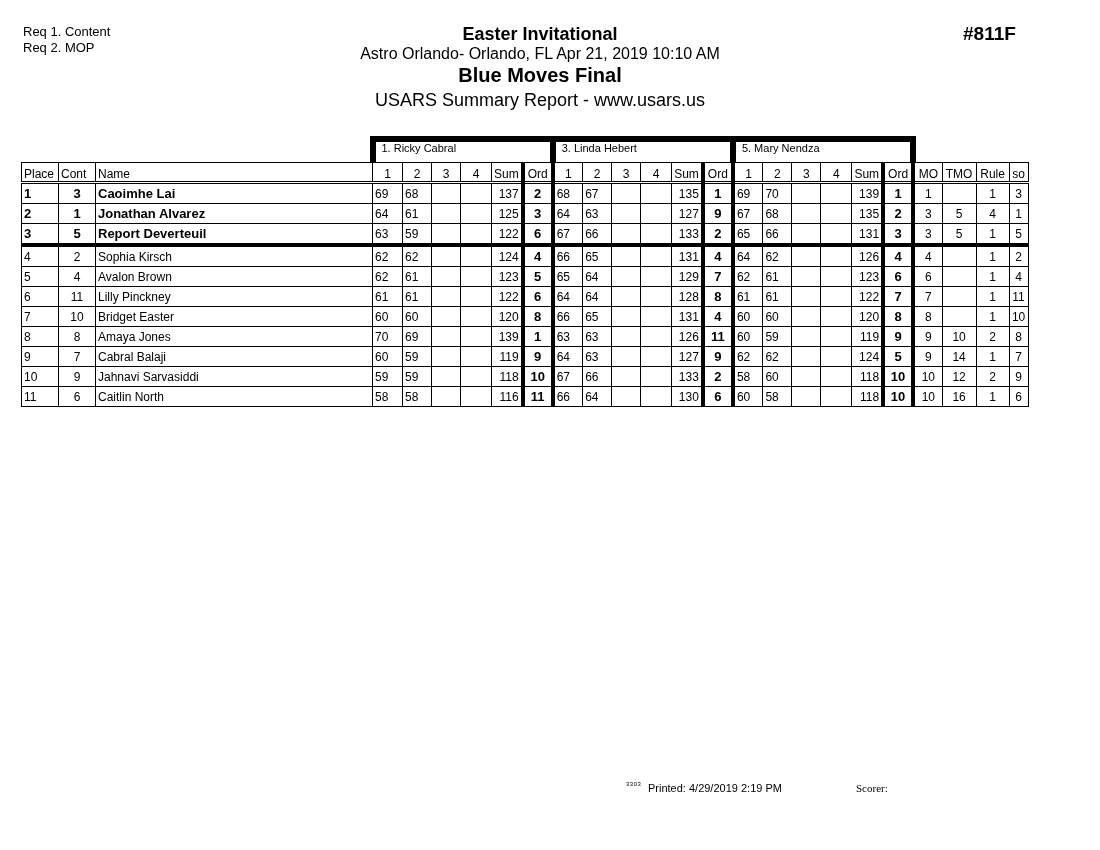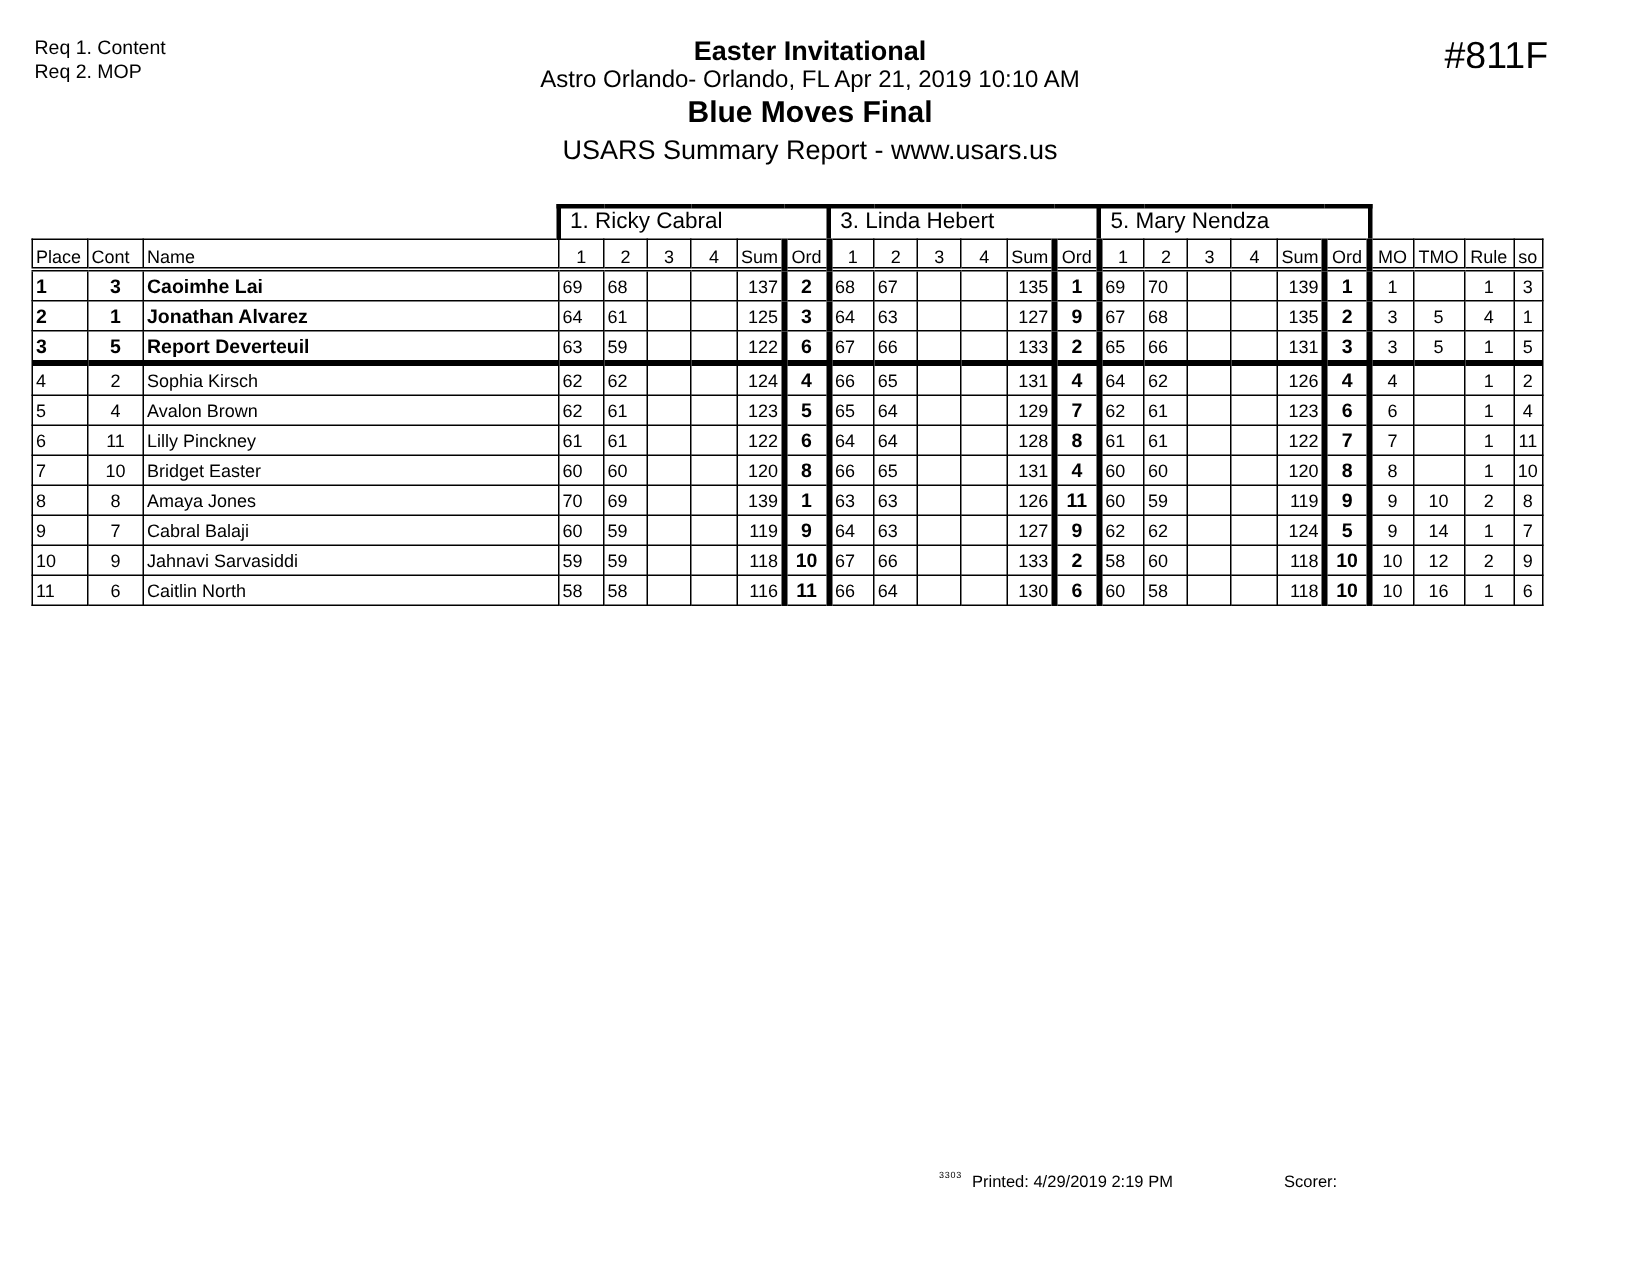--- a/index.html
+++ b/index.html
@@ -5,29 +5,29 @@
   html, body { margin:0; padding:0; background:#ffffff; }
   body { width:1100px; height:850px; position:relative; overflow:hidden;
          font-family:"Liberation Sans", sans-serif; color:#000; }
   .req { position:absolute; left:23px; font-size:13px; line-height:14px; }
   .req1 { top:25px; } .req2 { top:41px; }
   .center { position:absolute; left:0; width:1100px; text-align:center; }
   .t1 { top:24px; left:-10px; font-size:18px; font-weight:bold; }
   .t2 { top:45px; left:-10px; font-size:16px; }
   .t3 { top:64px; left:-10px; font-size:20px; font-weight:bold; }
   .t4 { top:90px; left:-10px; font-size:18px; }
-  .num { position:absolute; left:963px; top:23px; font-size:25px; font-weight:normal; }
+  .num { position:absolute; left:963px; top:23px; font-size:19px; font-weight:bold; }
 
   table { position:absolute; left:21px; top:136px; border-collapse:collapse;
           font-size:12px; table-layout:fixed; }
   td { border:1px solid #000; height:19px; padding:0 2px; white-space:nowrap; overflow:hidden; }
   .judge-row td { height:20px; }
   .hdr td { height:18px; vertical-align:bottom; }
   td.noborder { border:none; }
-  td.judge { border:3px solid #000000; border-bottom:1px solid #000; vertical-align:top; padding-left:6px; font-size:15px;margin-top:37px; }
+  td.judge { border:6px solid #000000; border-bottom:1px solid #000; vertical-align:top; padding-left:6px; font-size:11px;margin-top:37px; }
   .c { text-align:center; } .r { text-align:right; } .l { text-align:left; }
   .b { font-weight:bold; font-size:13px; }
   .thickL { border-left:4px solid #000 !important; }
   .hdr-bottom td { border-bottom:3px double #000; }
   .sep td { border-bottom:4px solid #000; }
   .footer { position:absolute; top:782px; font-size:11px; }
   .tiny { position:absolute; left:626px; top:781px; font-size:6px; letter-spacing:0.5px; }
 </style>
 </head>
 <body>
@@ -400,13 +400,13 @@
         <td class="c thickL">10</td>
         <td class="c">16</td>
         <td class="c">1</td>
         <td class="c">6</td>
       </tr>
     </tbody>
 </table>
 
 <div class="tiny">3303</div>
 <div class="footer" style="left:648px;">Printed:  4/29/2019  2:19 PM</div>
-<div class="footer" style="left:856px;">Scorer:</div>
+<div class="footer" style="left:856px;font-family:Liberation Serif, serif;">Scorer:</div>
 
 </body></html>

